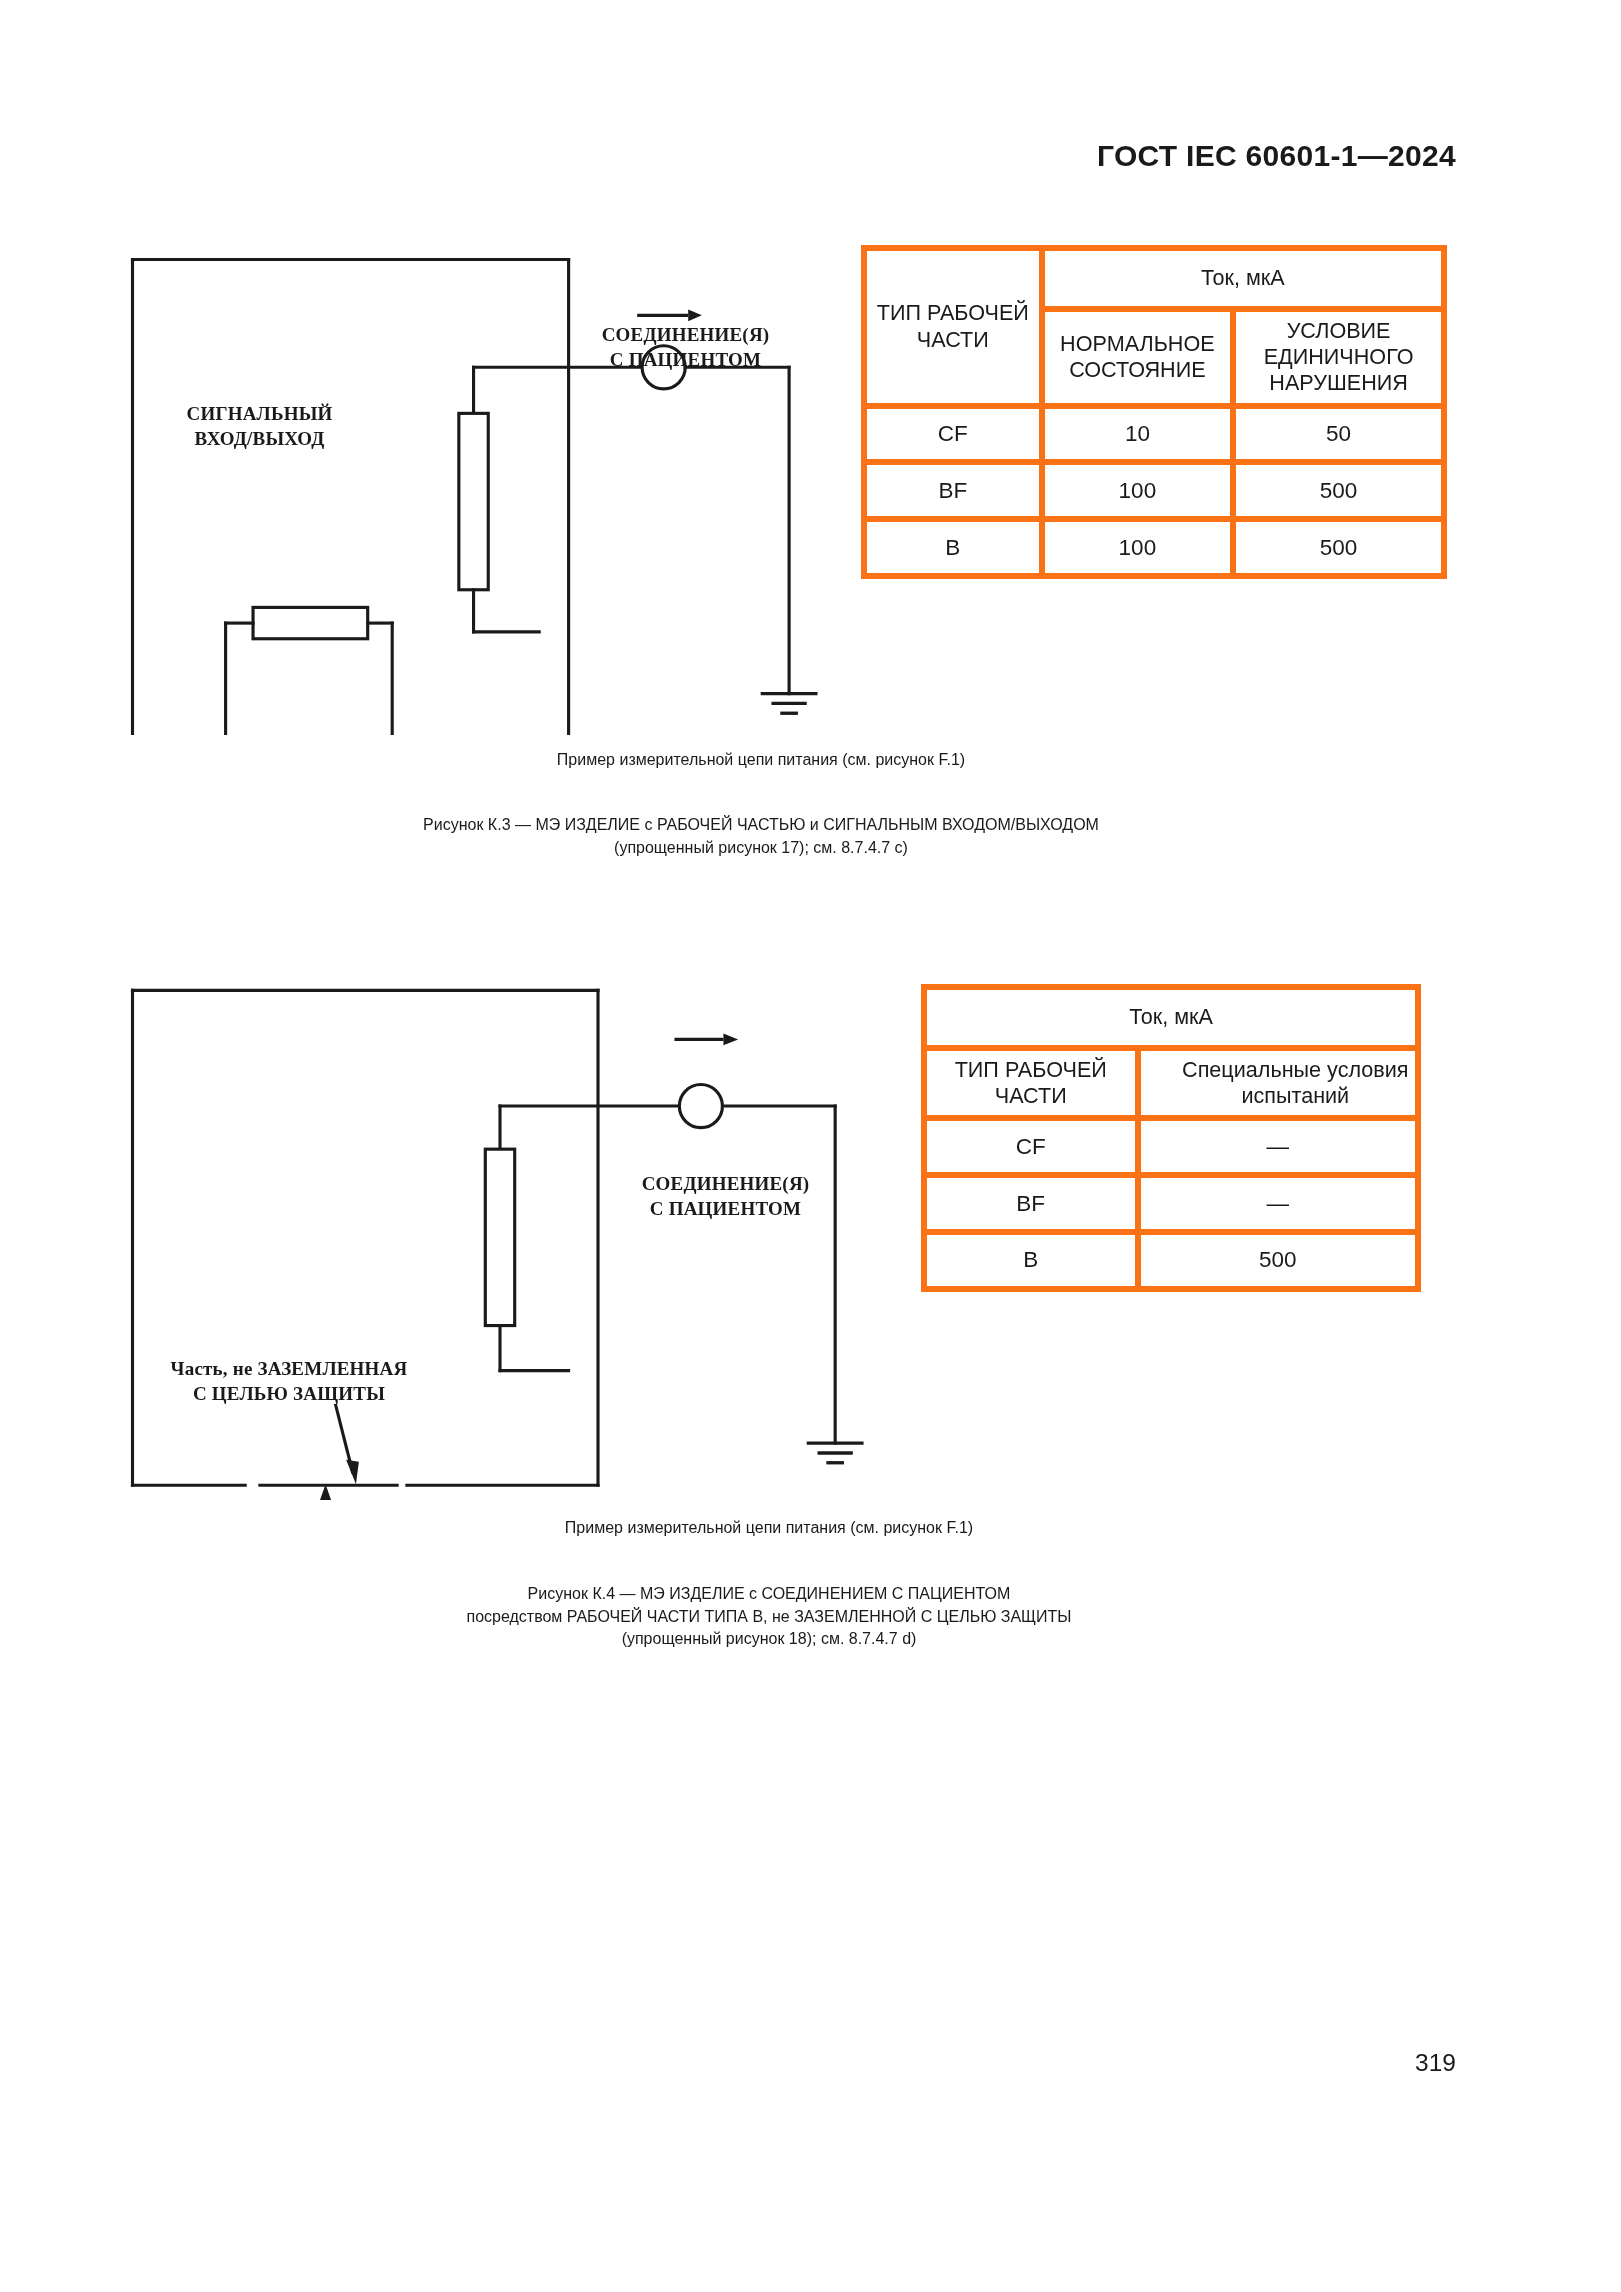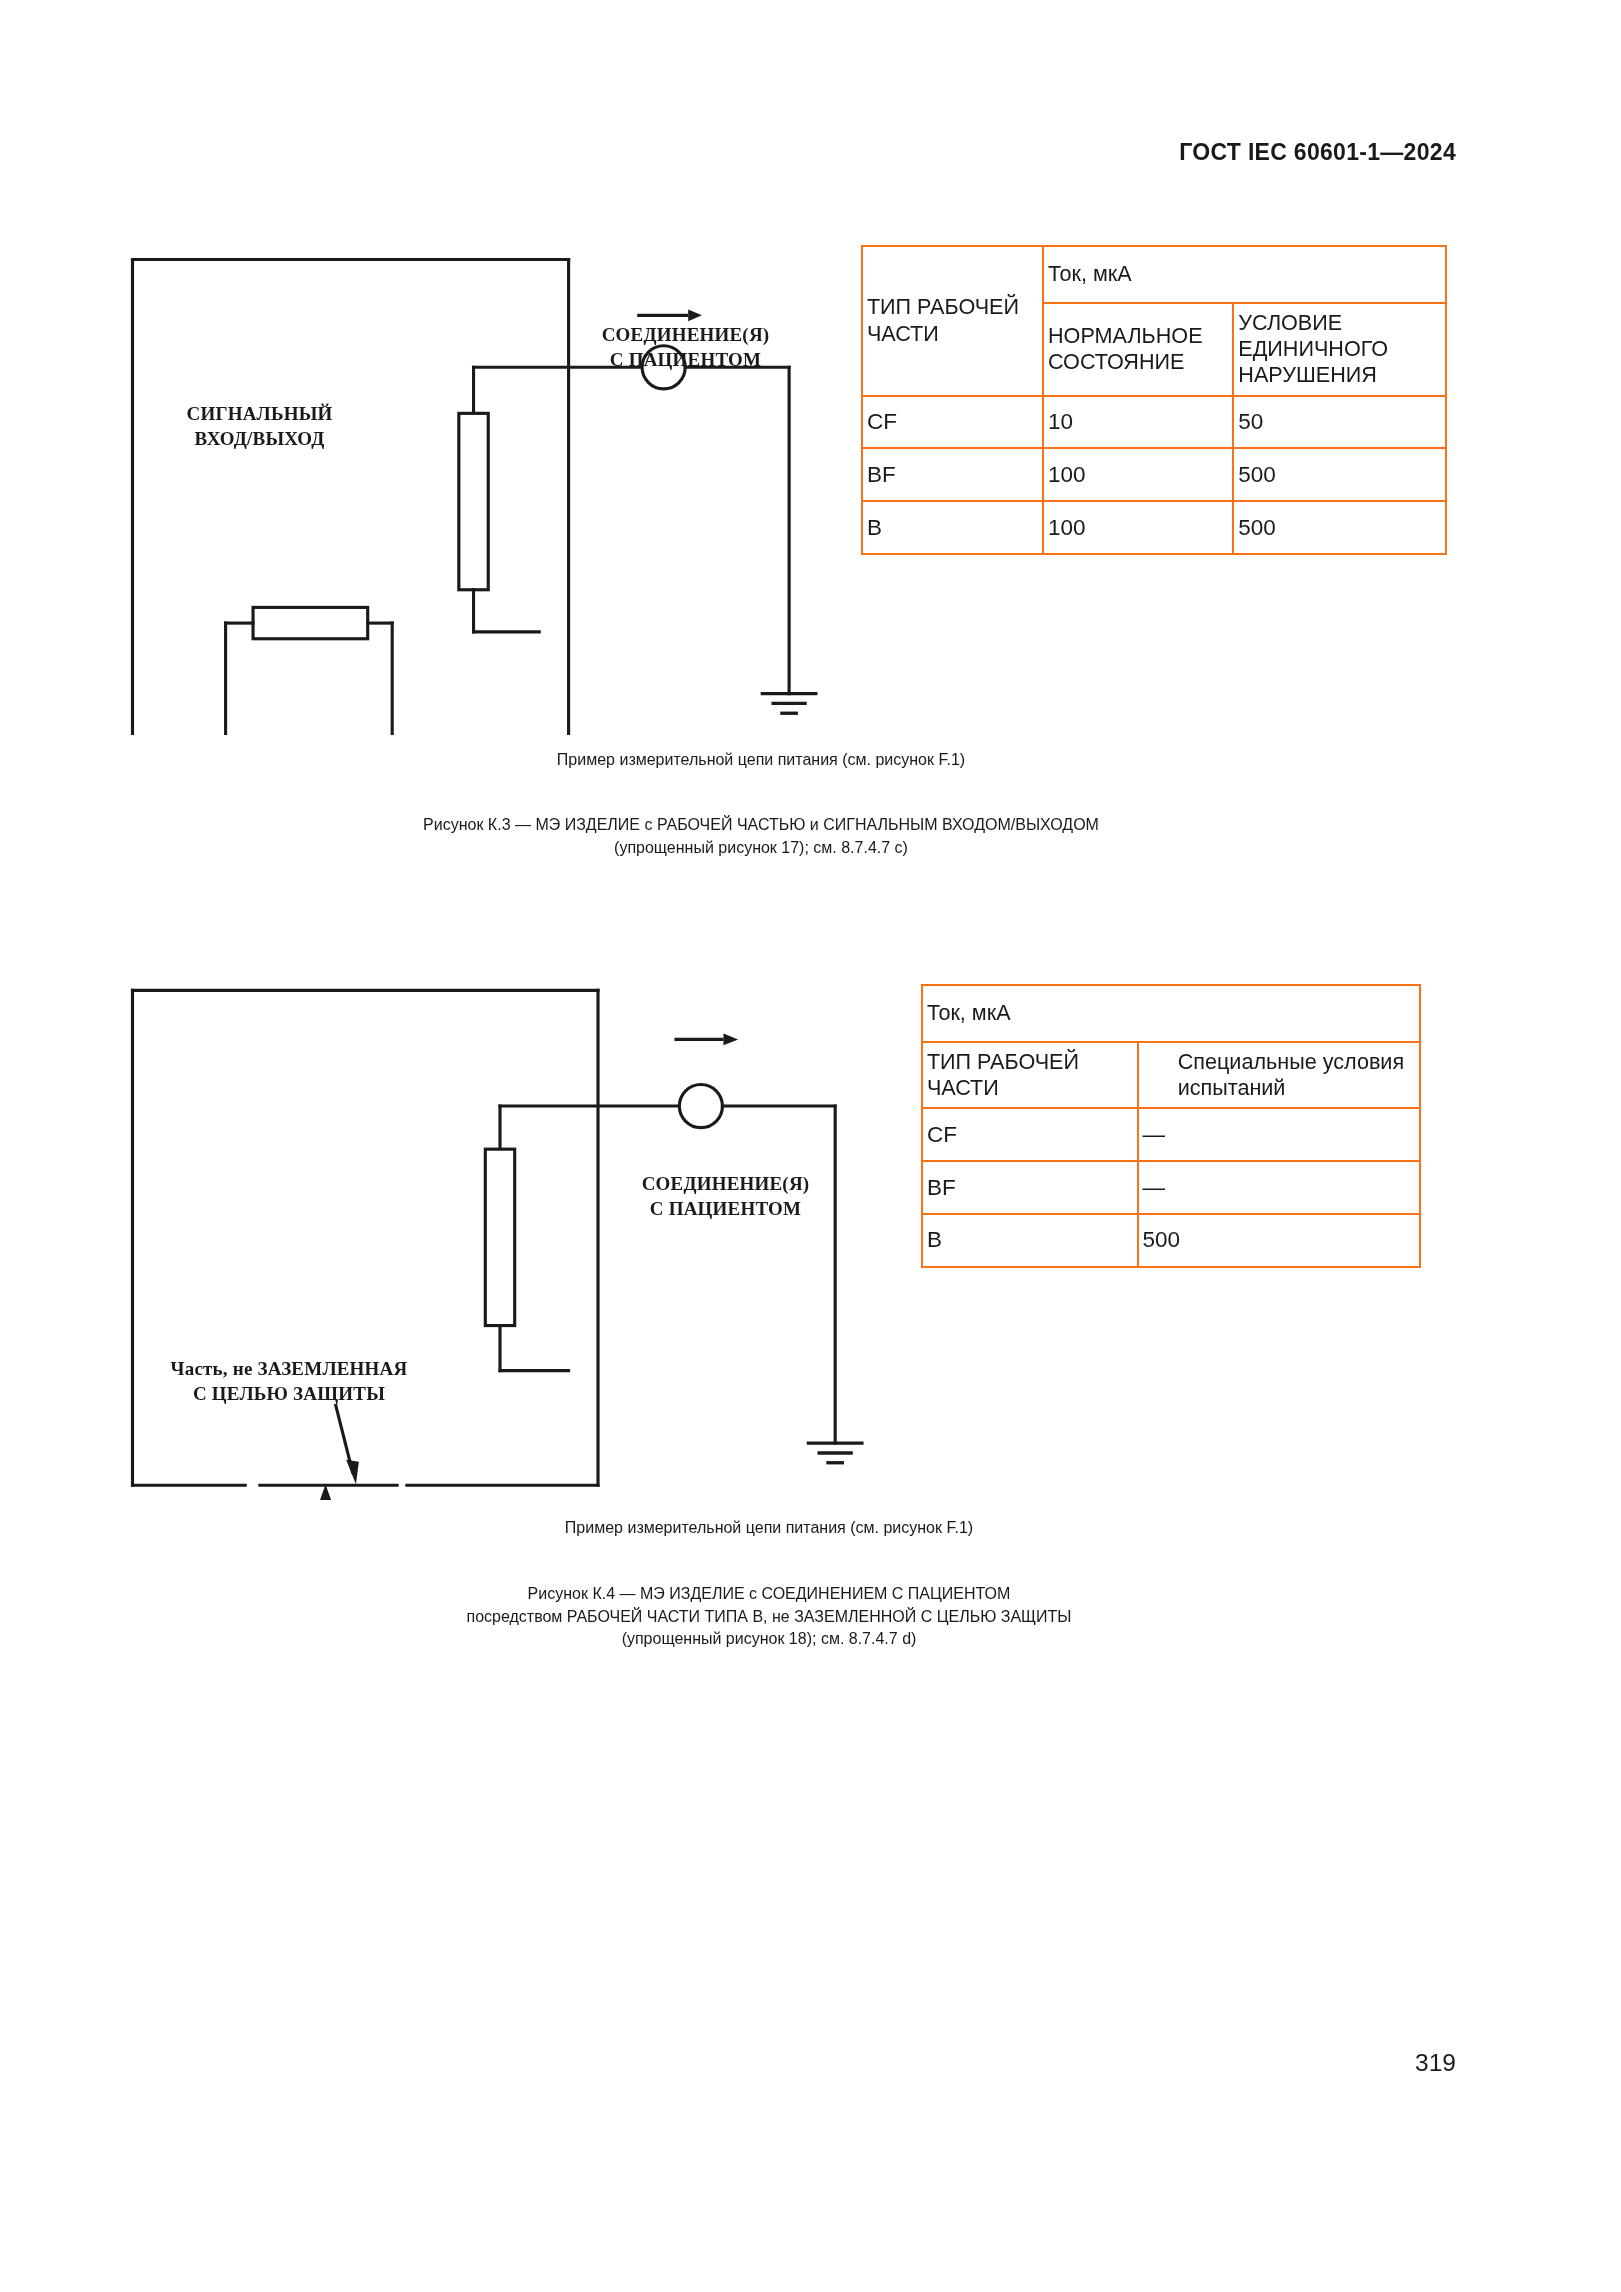--- a/index.html
+++ b/index.html
@@ -14,21 +14,21 @@
     font-family: "Liberation Sans", sans-serif;
     color: #1a1a1a;
     overflow: hidden;
   }
 
   
   .page-header {
     position: absolute;
     top: 139px;
     right: 165px;
-    font-size: 23px;
+    font-size: 30px;
     font-weight: bold;
     letter-spacing: 0.3px;
     white-space: nowrap;
   }
 
   
   .page-number {
     position: absolute;
     right: 165px;
     top: 2049px;
@@ -37,22 +37,22 @@
 
   .diagram-wrap { position: absolute; }
 
   
   table.spec-table {
     border-collapse: collapse;
     font-size: 19.6px;
     background: #fff;
   }
   table.spec-table td {
-    border: 2px solid #f97316;
-    text-align: left;
+    border: 6px solid #f97316;
+    text-align: center;
     vertical-align: middle;
     padding: 5.9px 3.9px;
     line-height: 1.22;
     font-weight: normal;
   }
   table.spec-table td.unit-head {
     border-bottom-width: 2px;
   }
   .tbl1 { position: absolute; left: 861px; top: 245px; width: 586px; }
   .tbl1 td.c1 { width: 186px; }

